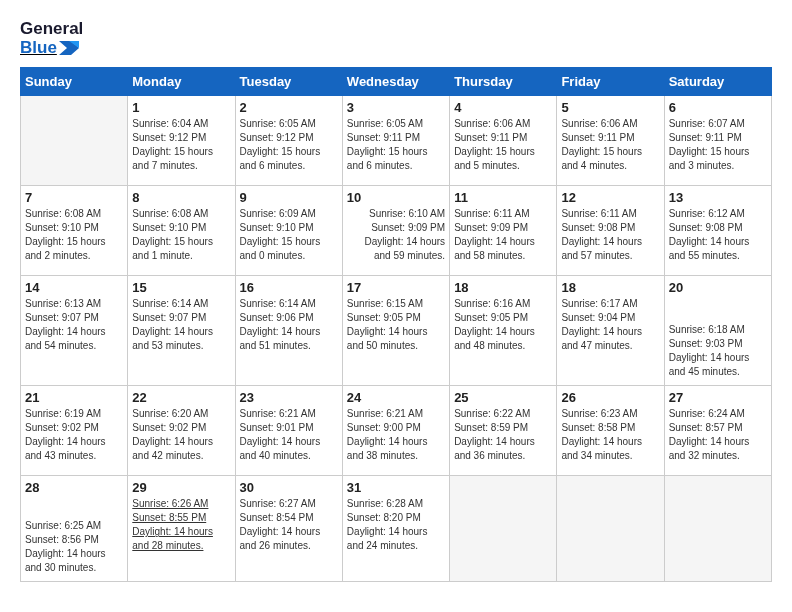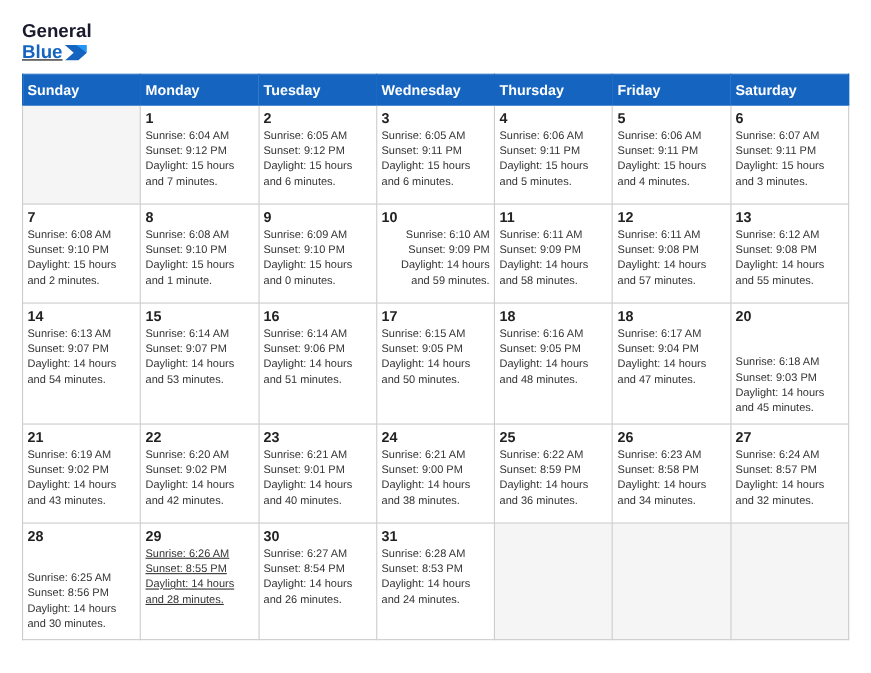--- a/index.html
+++ b/index.html
@@ -294,21 +294,21 @@
         </td>
         <td>
           <span class="day-num">30</span>
           <div class="cell-text" style="white-space: pre-line;">Sunrise: 6:27 AM
 Sunset: 8:54 PM
 Daylight: 14 hours and 26 minutes.</div>
         </td>
         <td>
           <span class="day-num">31</span>
           <div class="cell-text" style="white-space: pre-line;">Sunrise: 6:28 AM
-Sunset: 8:53 PM
+Sunset: 8:20 PM
 Daylight: 14 hours and 24 minutes.</div>
         </td>
         <td class="empty"></td>
         <td class="empty"></td>
         <td class="empty"></td>
       </tr>
     </tbody>
 </table>
 
 </body></html>

